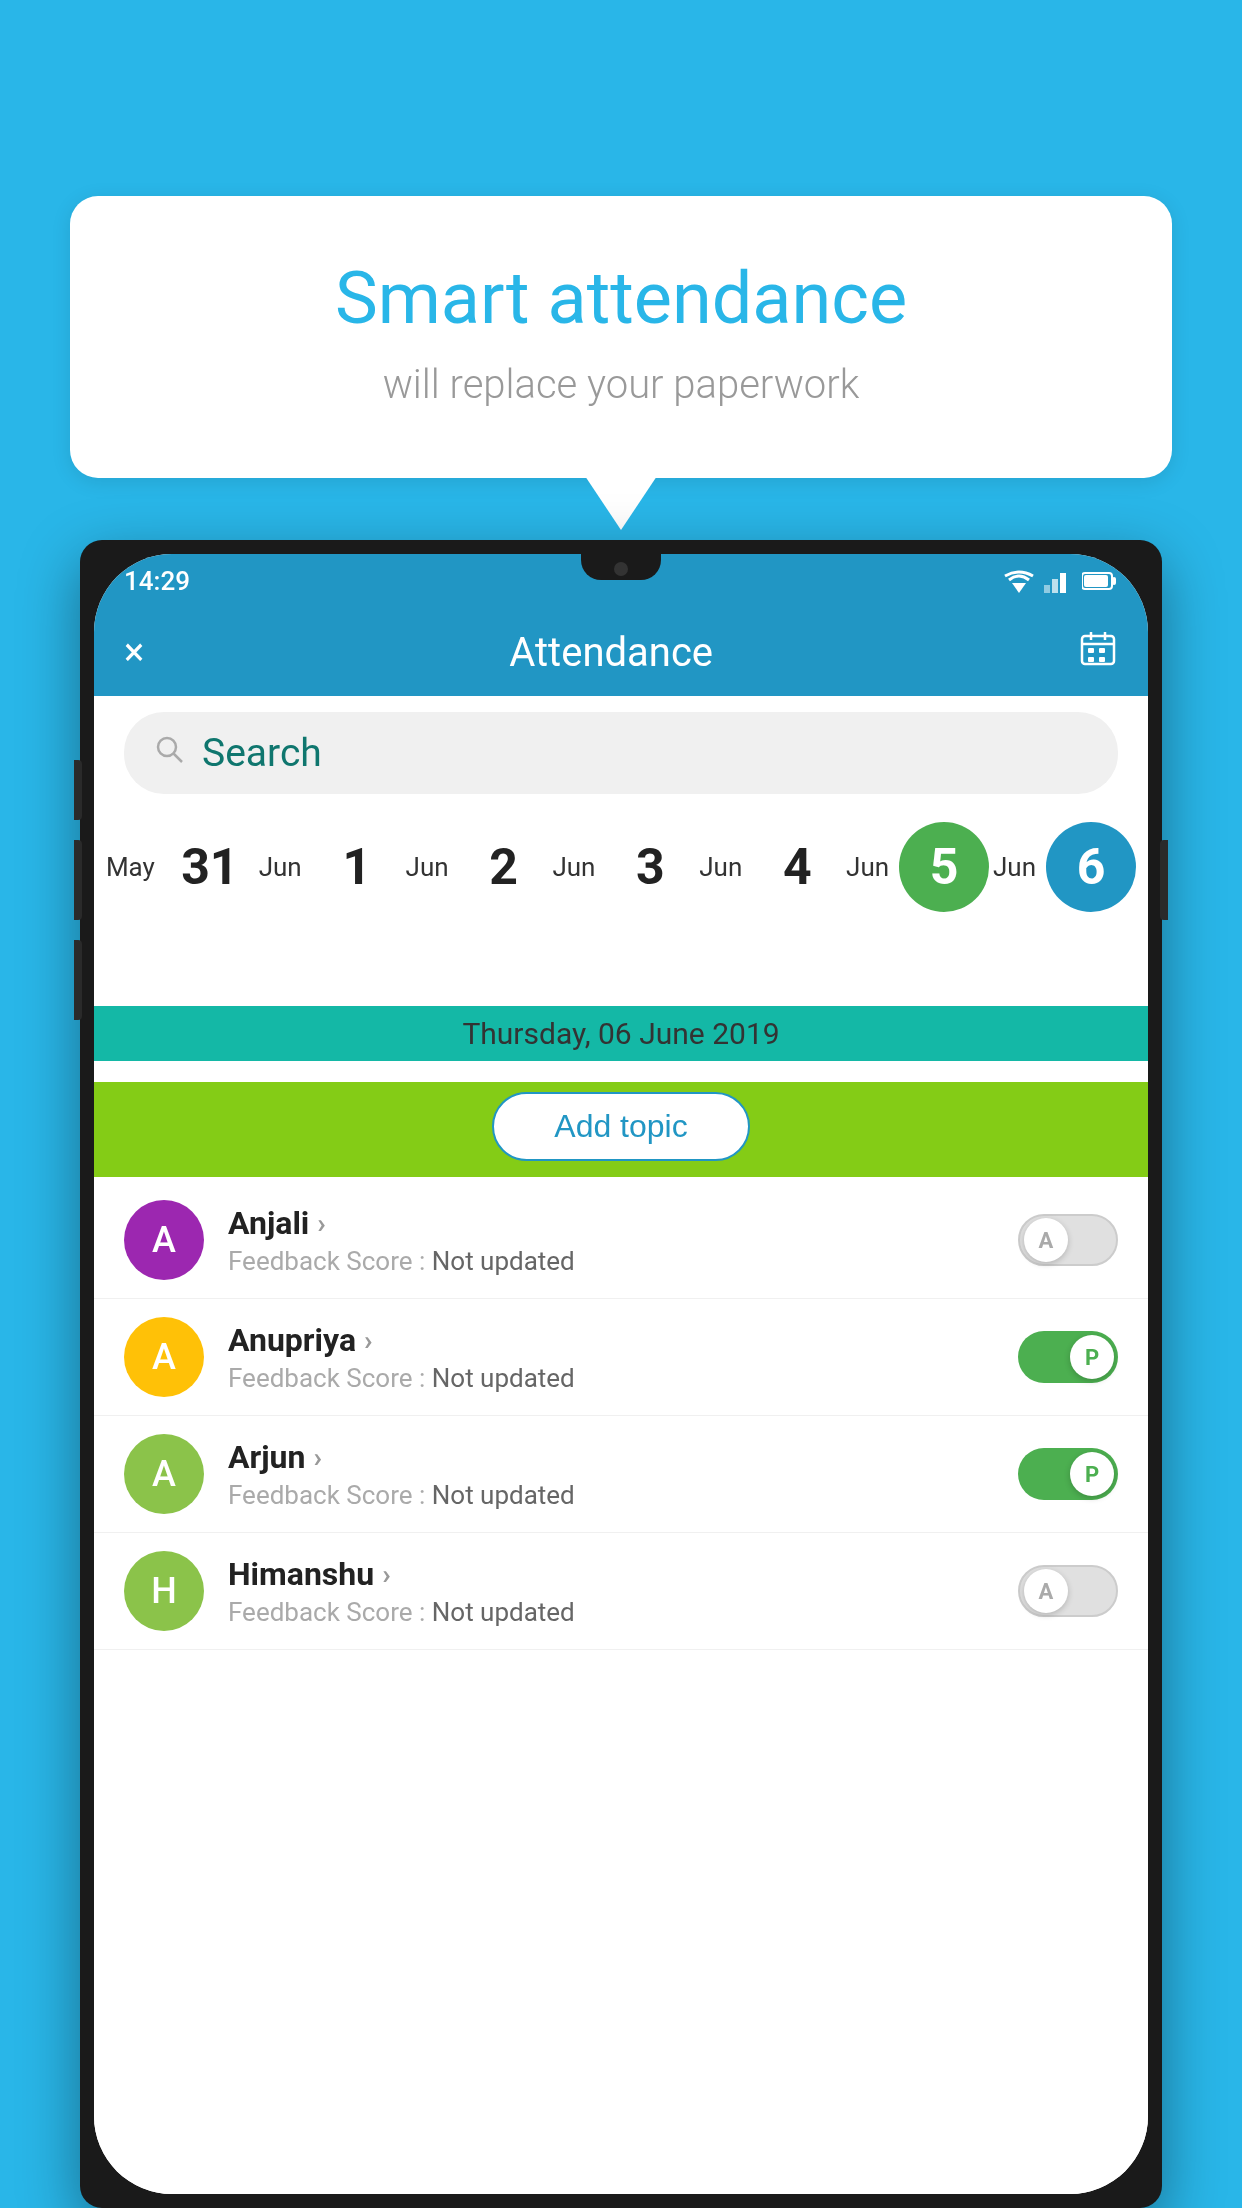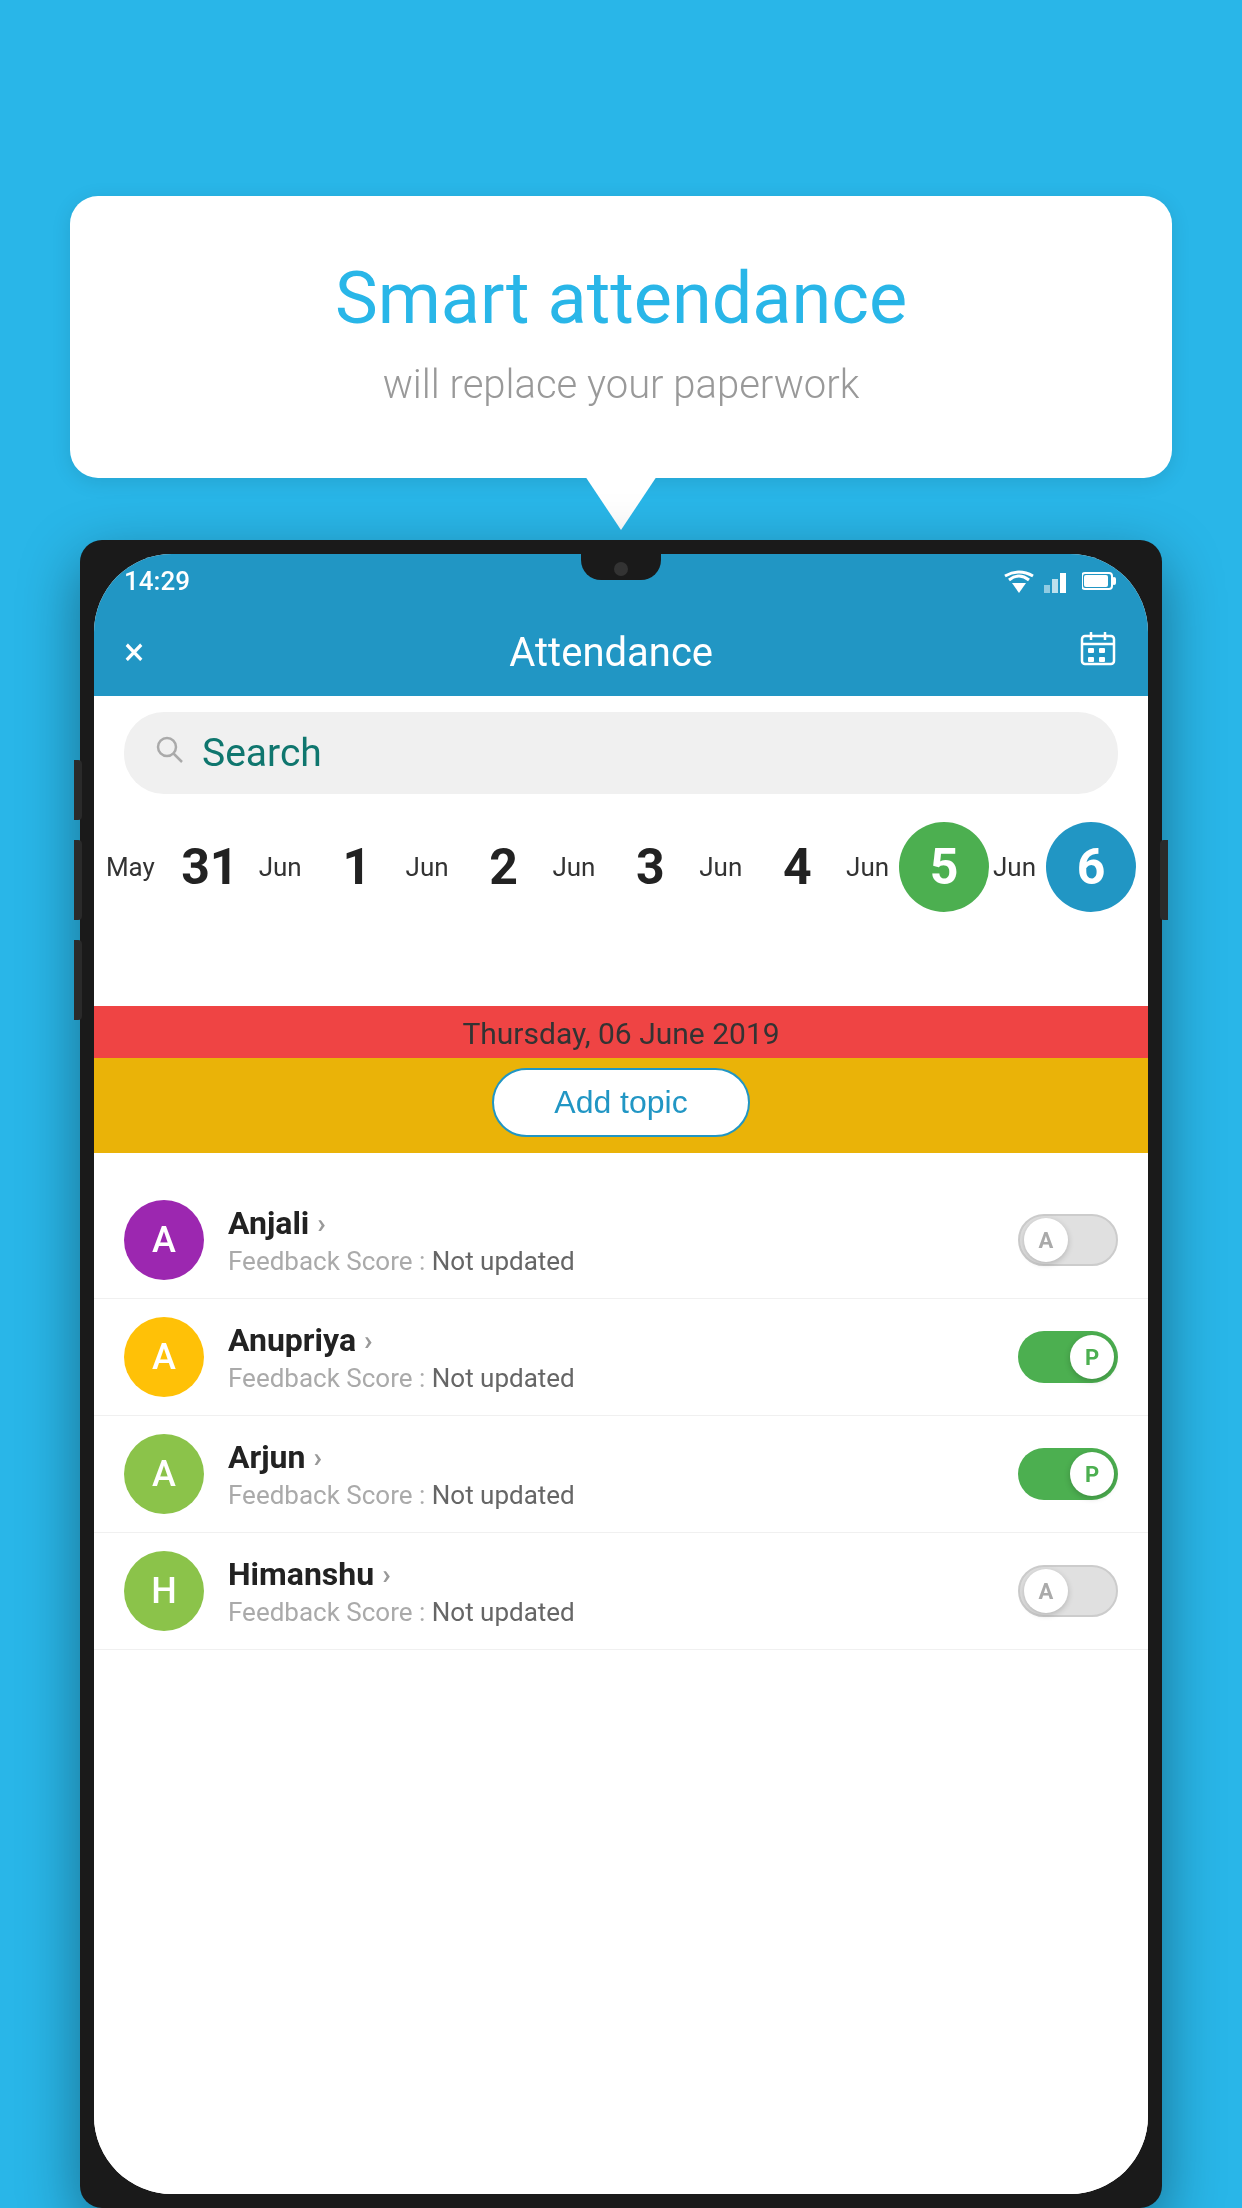--- a/index.html
+++ b/index.html
@@ -224,32 +224,32 @@
     
     .date-display {
       position: absolute;
       top: 452px;
       left: 0;
       right: 0;
       text-align: center;
       font-size: 30px;
       color: #333;
       padding: 10px 0;
-      background: #ef4444;
+      background: #14b8a6;
     }
 
     
     .add-topic-container {
       position: absolute;
-      top: 504px;
+      top: 528px;
       left: 0;
       right: 0;
       display: flex;
       justify-content: center;
-      background: #eab308;
+      background: #84cc16;
       padding: 10px 0 16px 0;
     }
     .add-topic-btn {
       border: 2px solid #2196c4;
       border-radius: 40px;
       padding: 14px 60px;
       color: #2196c4;
       font-size: 32px;
       cursor: pointer;
       background: white;

